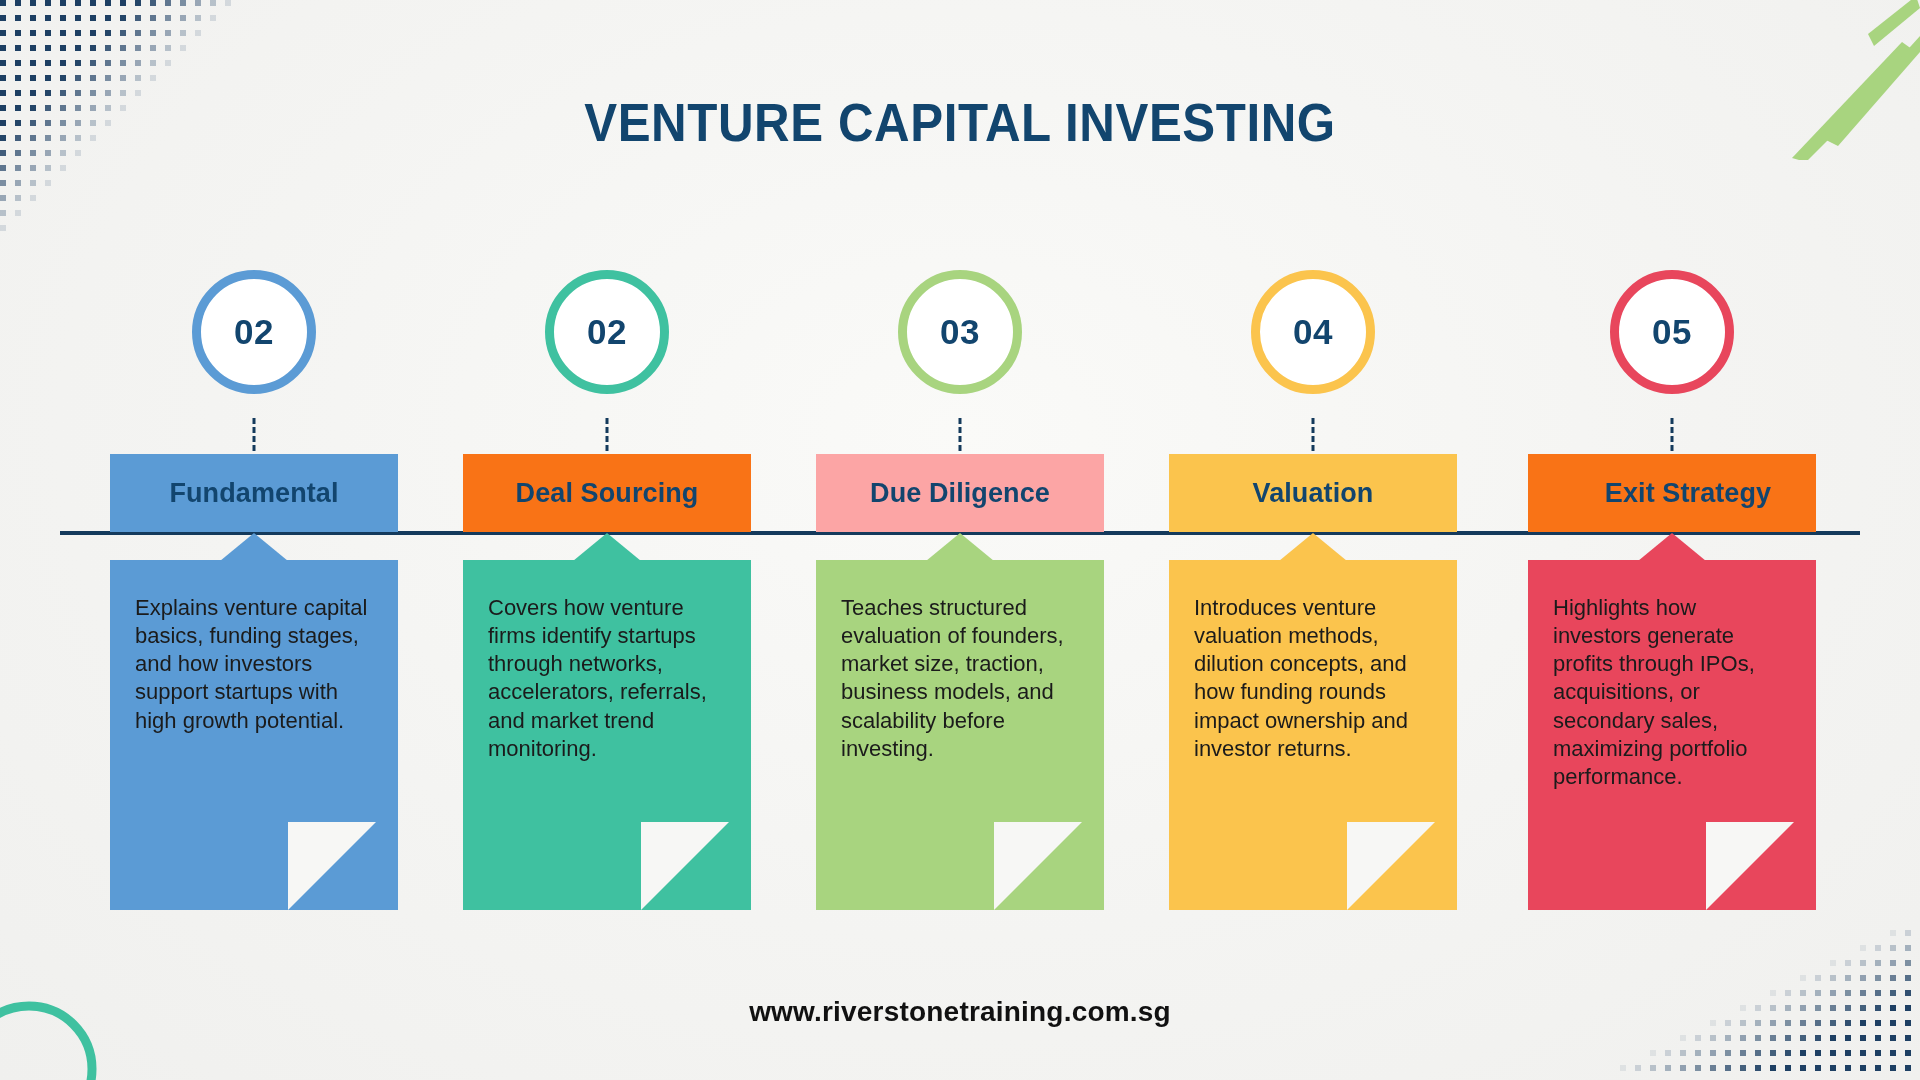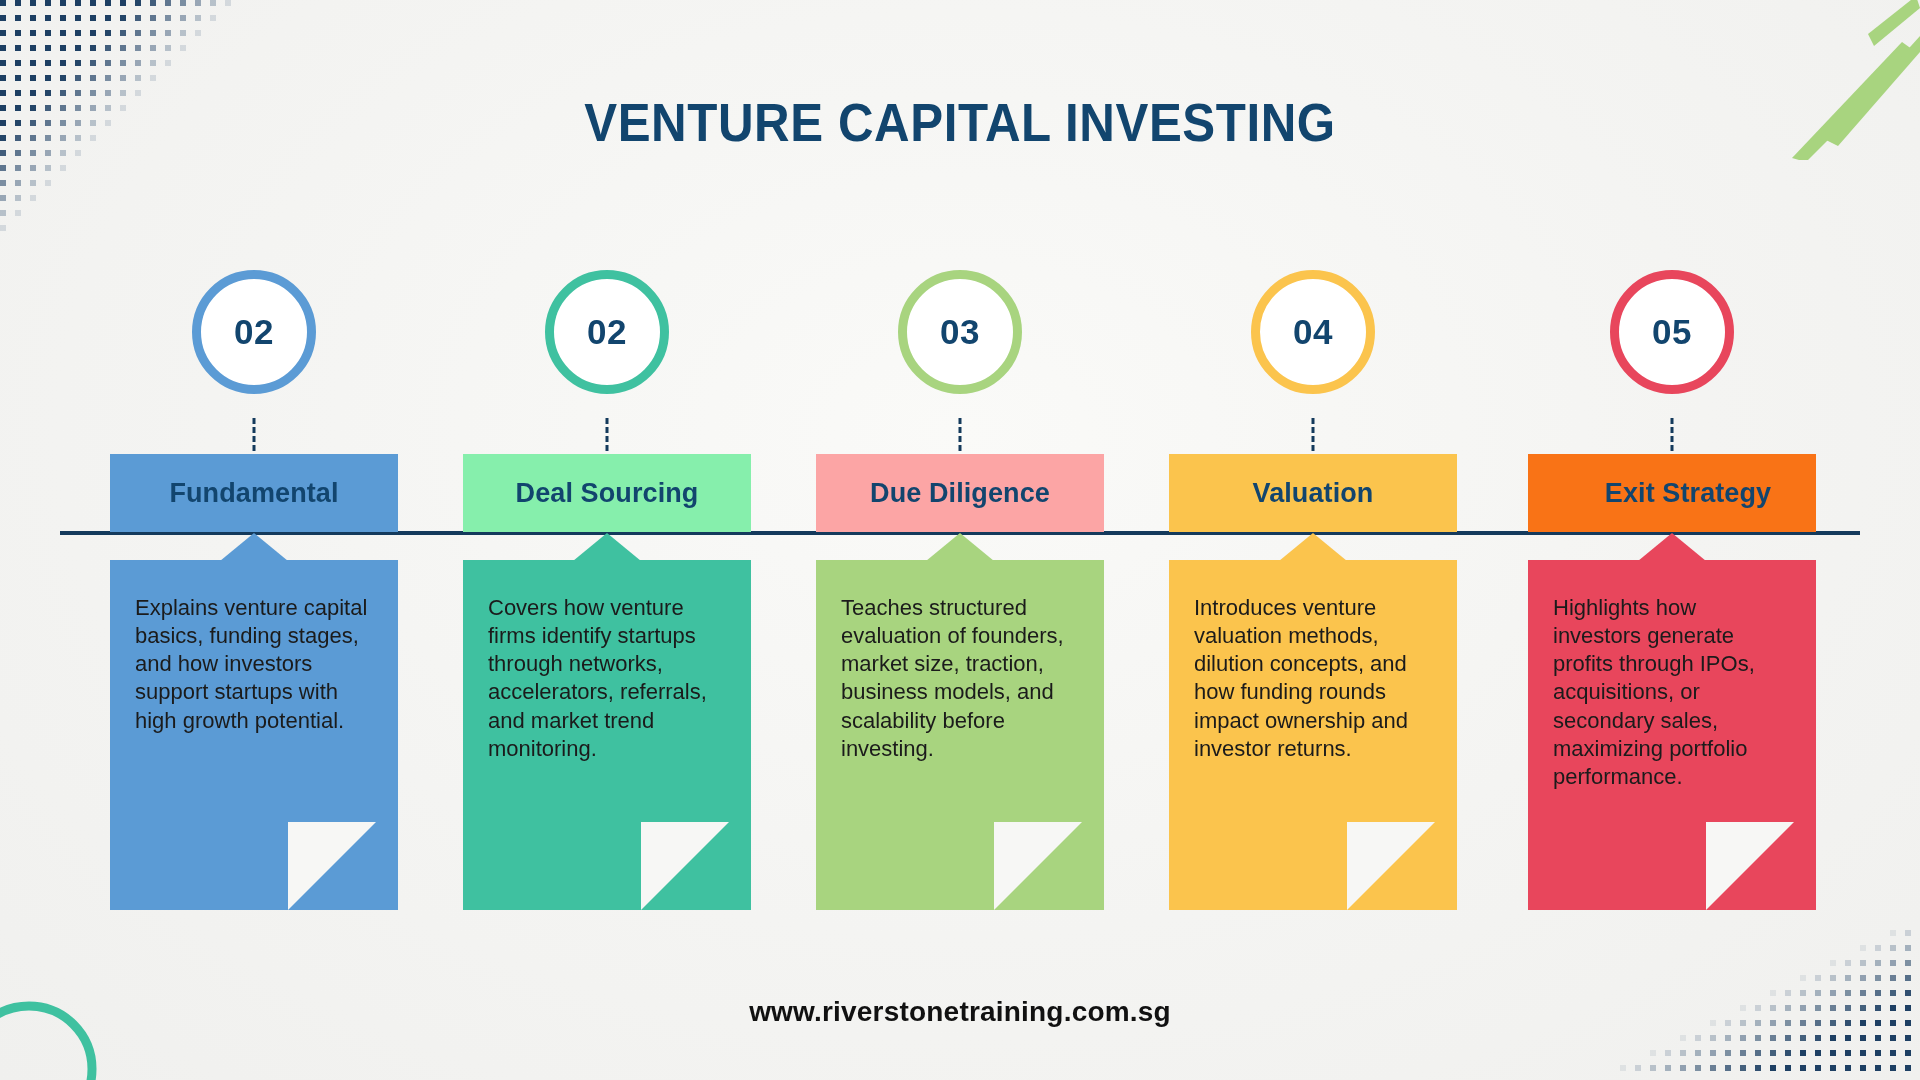--- a/index.html
+++ b/index.html
@@ -469,21 +469,21 @@
       <span>Explains venture capital basics, funding stages, and how investors support startups with high growth potential.</span>
       <div class="fold"></div>
     </div>
   </div>
 
   <div class="step s1">
     <div class="badge-wrap">
       <div class="badge" style="border-color: rgb(63, 193, 160);">02</div>
       <div class="dash"></div>
     </div>
-    <div class="bar" style="background: #86efac; text-align: right;">Deal Sourcing</div>
+    <div class="bar" style="background: #f97316; text-align: right;">Deal Sourcing</div>
     <div class="card" style="background: rgb(63, 193, 160);">
       <span>Covers how venture firms identify startups through networks, accelerators, referrals, and market trend monitoring.</span>
       <div class="fold"></div>
     </div>
   </div>
 
   <div class="step s2">
     <div class="badge-wrap">
       <div class="badge" style="border-color: rgb(168, 212, 127);">03</div>
       <div class="dash"></div>

